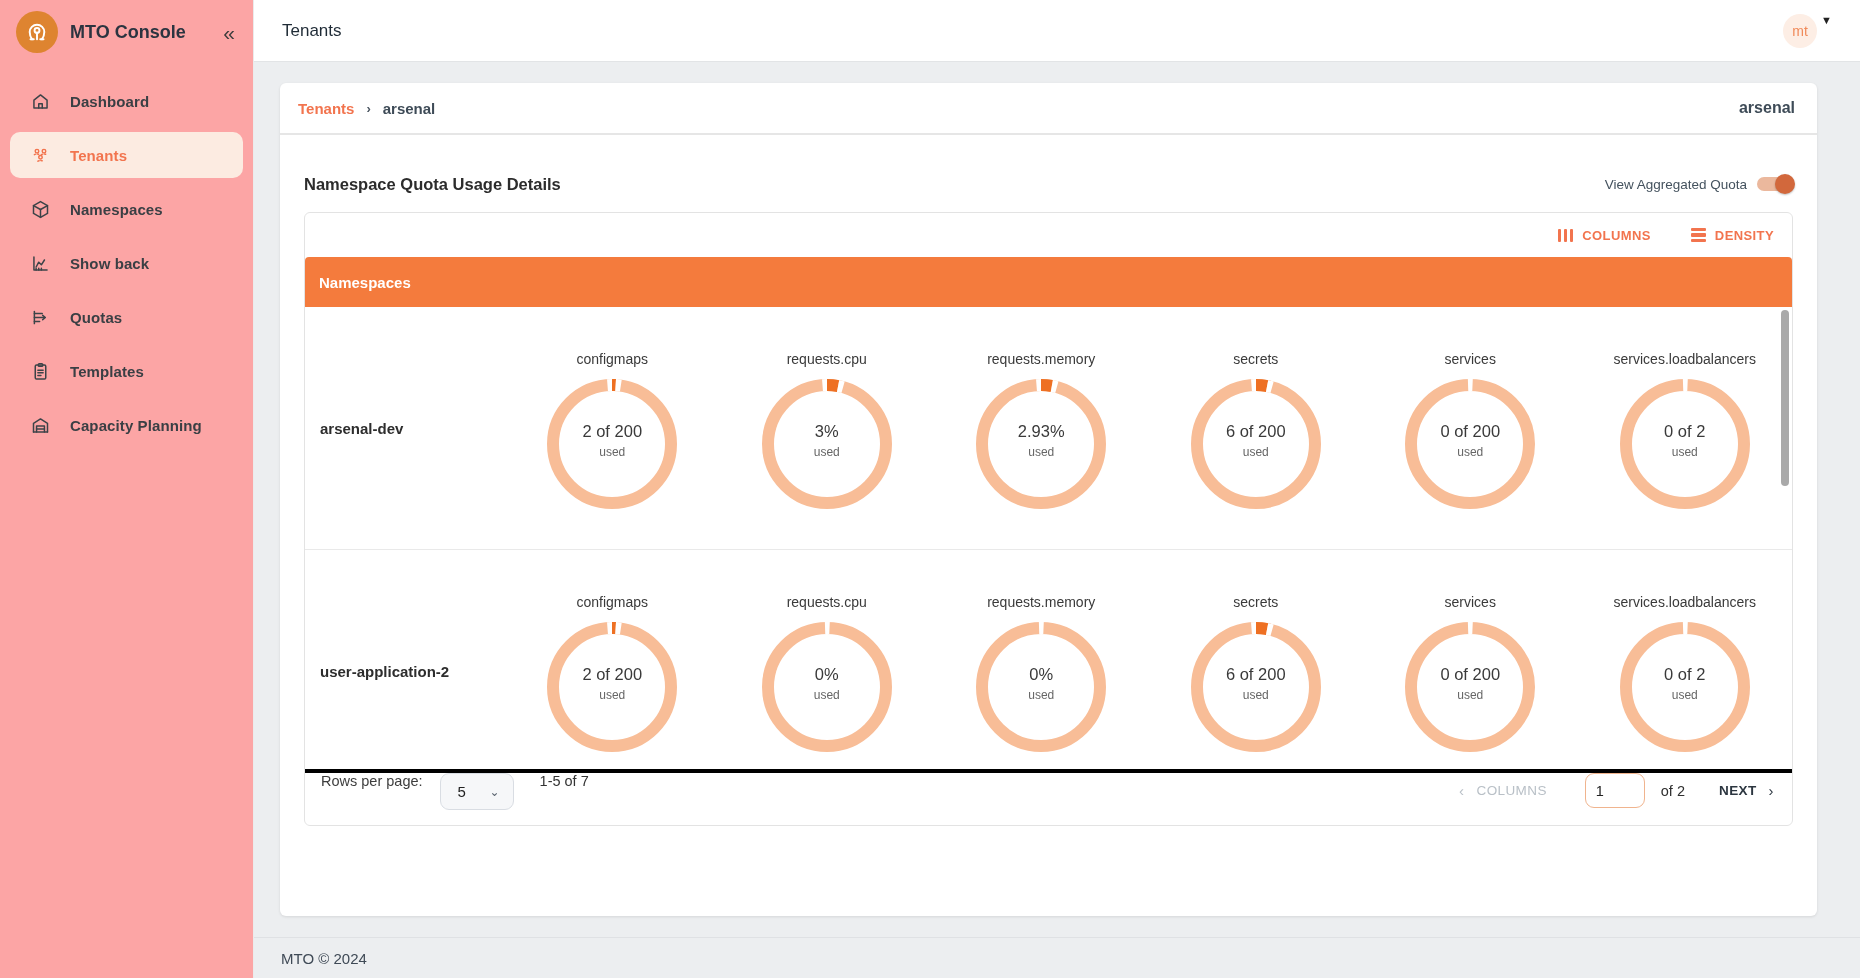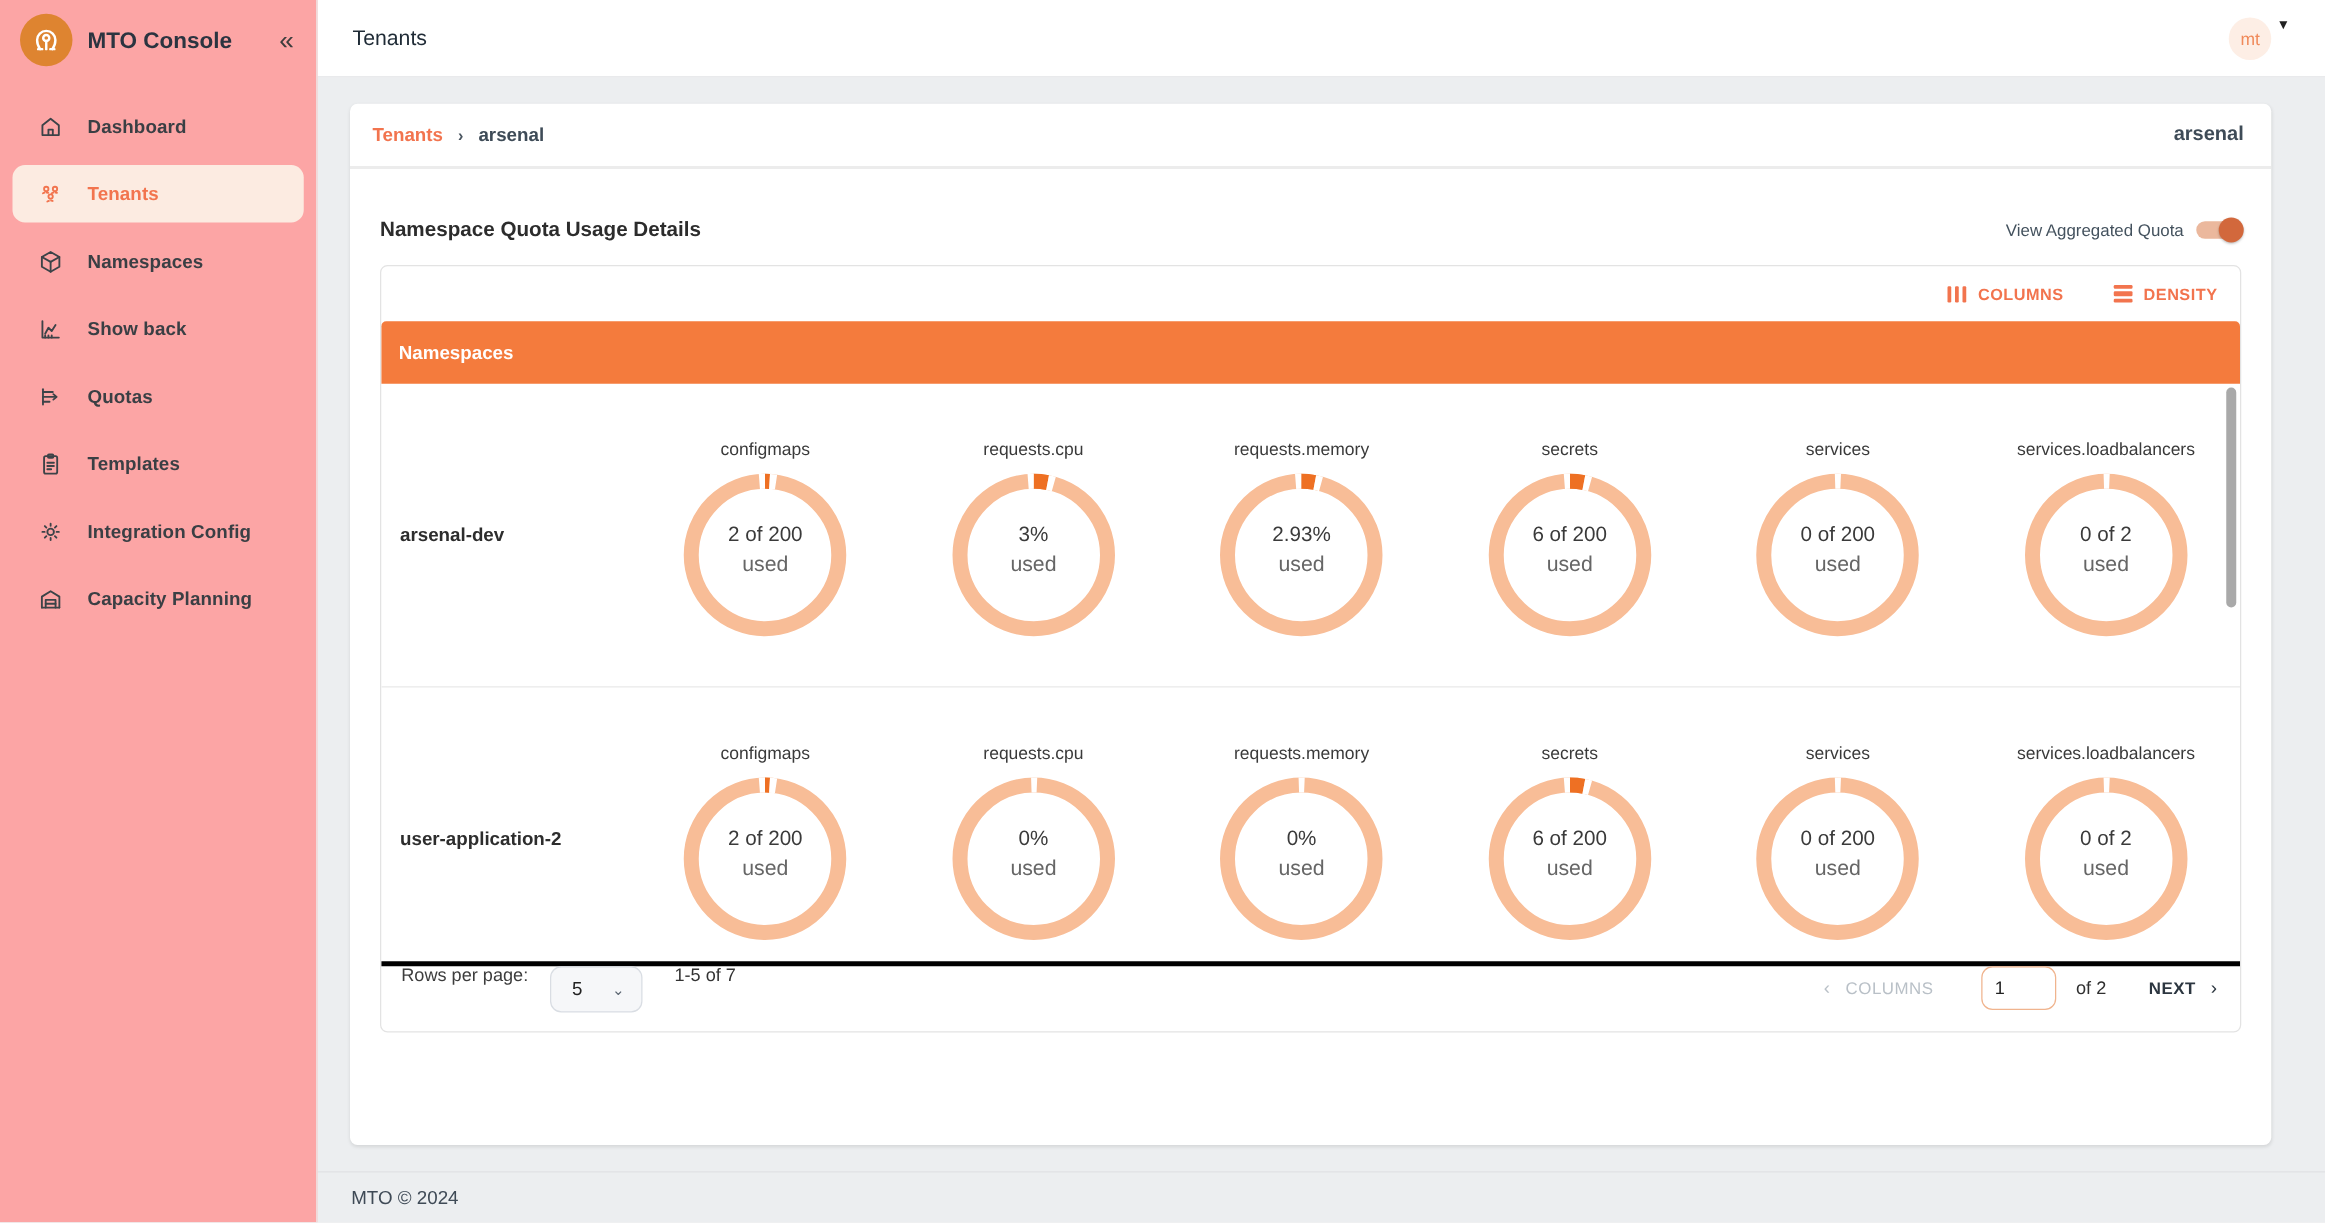--- a/index.html
+++ b/index.html
@@ -60,21 +60,21 @@
   .table-header { height:50px; background:#f47b3d; color:#fff; font-size:15px; font-weight:bold; display:flex; align-items:center; padding-left:14px; border-radius:4px 4px 0 0; }
   .t-body { position:relative; height:462px; overflow:hidden; }
   .t-row { display:flex; height:243px; border-bottom:1px solid #e9e9e9; }
   .t-row:last-child { border-bottom:none; }
   .row-label { width:200px; flex:0 0 auto; display:flex; align-items:center; padding-left:15px; font-size:15px; font-weight:bold; color:#2d2d2d; }
   .donut-cell { flex:1; display:flex; flex-direction:column; align-items:center; padding-top:44px; }
   .metric-label { font-size:14px; color:#3a3a3a; margin-bottom:6px; }
   .donut-wrap { position:relative; width:142px; height:142px; }
   .donut-center { position:absolute; inset:0; display:flex; flex-direction:column; align-items:center; justify-content:center; margin-top:-8px; }
   .donut-value { font-size:16.5px; color:#3a3a3a; }
-  .donut-sub { font-size:17px; color:#666; margin-top:4px; }
+  .donut-sub { font-size:12px; color:#666; margin-top:4px; }
   .scroll-thumb { position:absolute; right:3px; top:3px; width:8px; height:176px; border-radius:4px; background:#a9a9a9; cursor:pointer; }
 
   .pagination { display:flex; align-items:flex-start; height:56px; border-top:4px solid #000000; padding:0 18px 0 16px; }
   .rpp-label { font-size:14.5px; color:#3d3d3d; }
   .rpp-select { margin-left:17px; width:74px; height:37px; background:#f6f7f9; border:1px solid #d9dde3; border-radius:9px; display:flex; align-items:center; justify-content:space-between; padding:0 13px 0 17px; cursor:pointer; }
   .rpp-value { font-size:15px; color:#222; }
   .rpp-caret { font-size:12px; color:#5a6470; }
   .range-label { margin-left:26px; font-size:14.5px; color:#333; }
   .pag-right { margin-left:auto; display:flex; align-items:center; }
   .pag-prev { display:flex; align-items:center; gap:12px; color:#b9c0c7; font-size:13.5px; letter-spacing:.4px; cursor:default; }
@@ -166,29 +166,20 @@
             <svg width="21" height="21" viewBox="0 0 24 24" fill="none" stroke="currentColor" stroke-width="1.7" stroke-linecap="round" stroke-linejoin="round">
               <rect x="6" y="4.5" width="12" height="16" rx="1.5"></rect>
               <rect x="9.5" y="3" width="5" height="3" rx="1"></rect>
               <path d="M9 10.5 H15 M9 13.5 H15 M9 16.5 H12.5"></path>
             </svg>
           </span>
           <span class="nav-label">Templates</span>
         </div>
         <div class="nav-item">
           <span class="nav-icon">
-            <svg width="21" height="21" viewBox="0 0 24 24" fill="none" stroke="currentColor" stroke-width="1.7" stroke-linecap="round">
-              <circle cx="12" cy="12" r="3"></circle>
-              <path d="M12 4.5 V6.5 M12 17.5 V19.5 M4.5 12 H6.5 M17.5 12 H19.5 M6.7 6.7 L8.1 8.1 M15.9 15.9 L17.3 17.3 M17.3 6.7 L15.9 8.1 M8.1 15.9 L6.7 17.3"></path>
-            </svg>
-          </span>
-          <span class="nav-label">Integration Config</span>
-        </div>
-        <div class="nav-item">
-          <span class="nav-icon">
             <svg width="21" height="21" viewBox="0 0 24 24" fill="none" stroke="currentColor" stroke-width="1.7" stroke-linecap="round" stroke-linejoin="round">
               <path d="M4 19.5 V9.5 L12 4.5 L20 9.5 V19.5"></path>
               <path d="M7.5 19.5 V12.5 H16.5 V19.5"></path>
               <path d="M7.5 16 H16.5"></path>
               <path d="M4 19.5 H20"></path>
             </svg>
           </span>
           <span class="nav-label">Capacity Planning</span>
         </div>
       </div>

